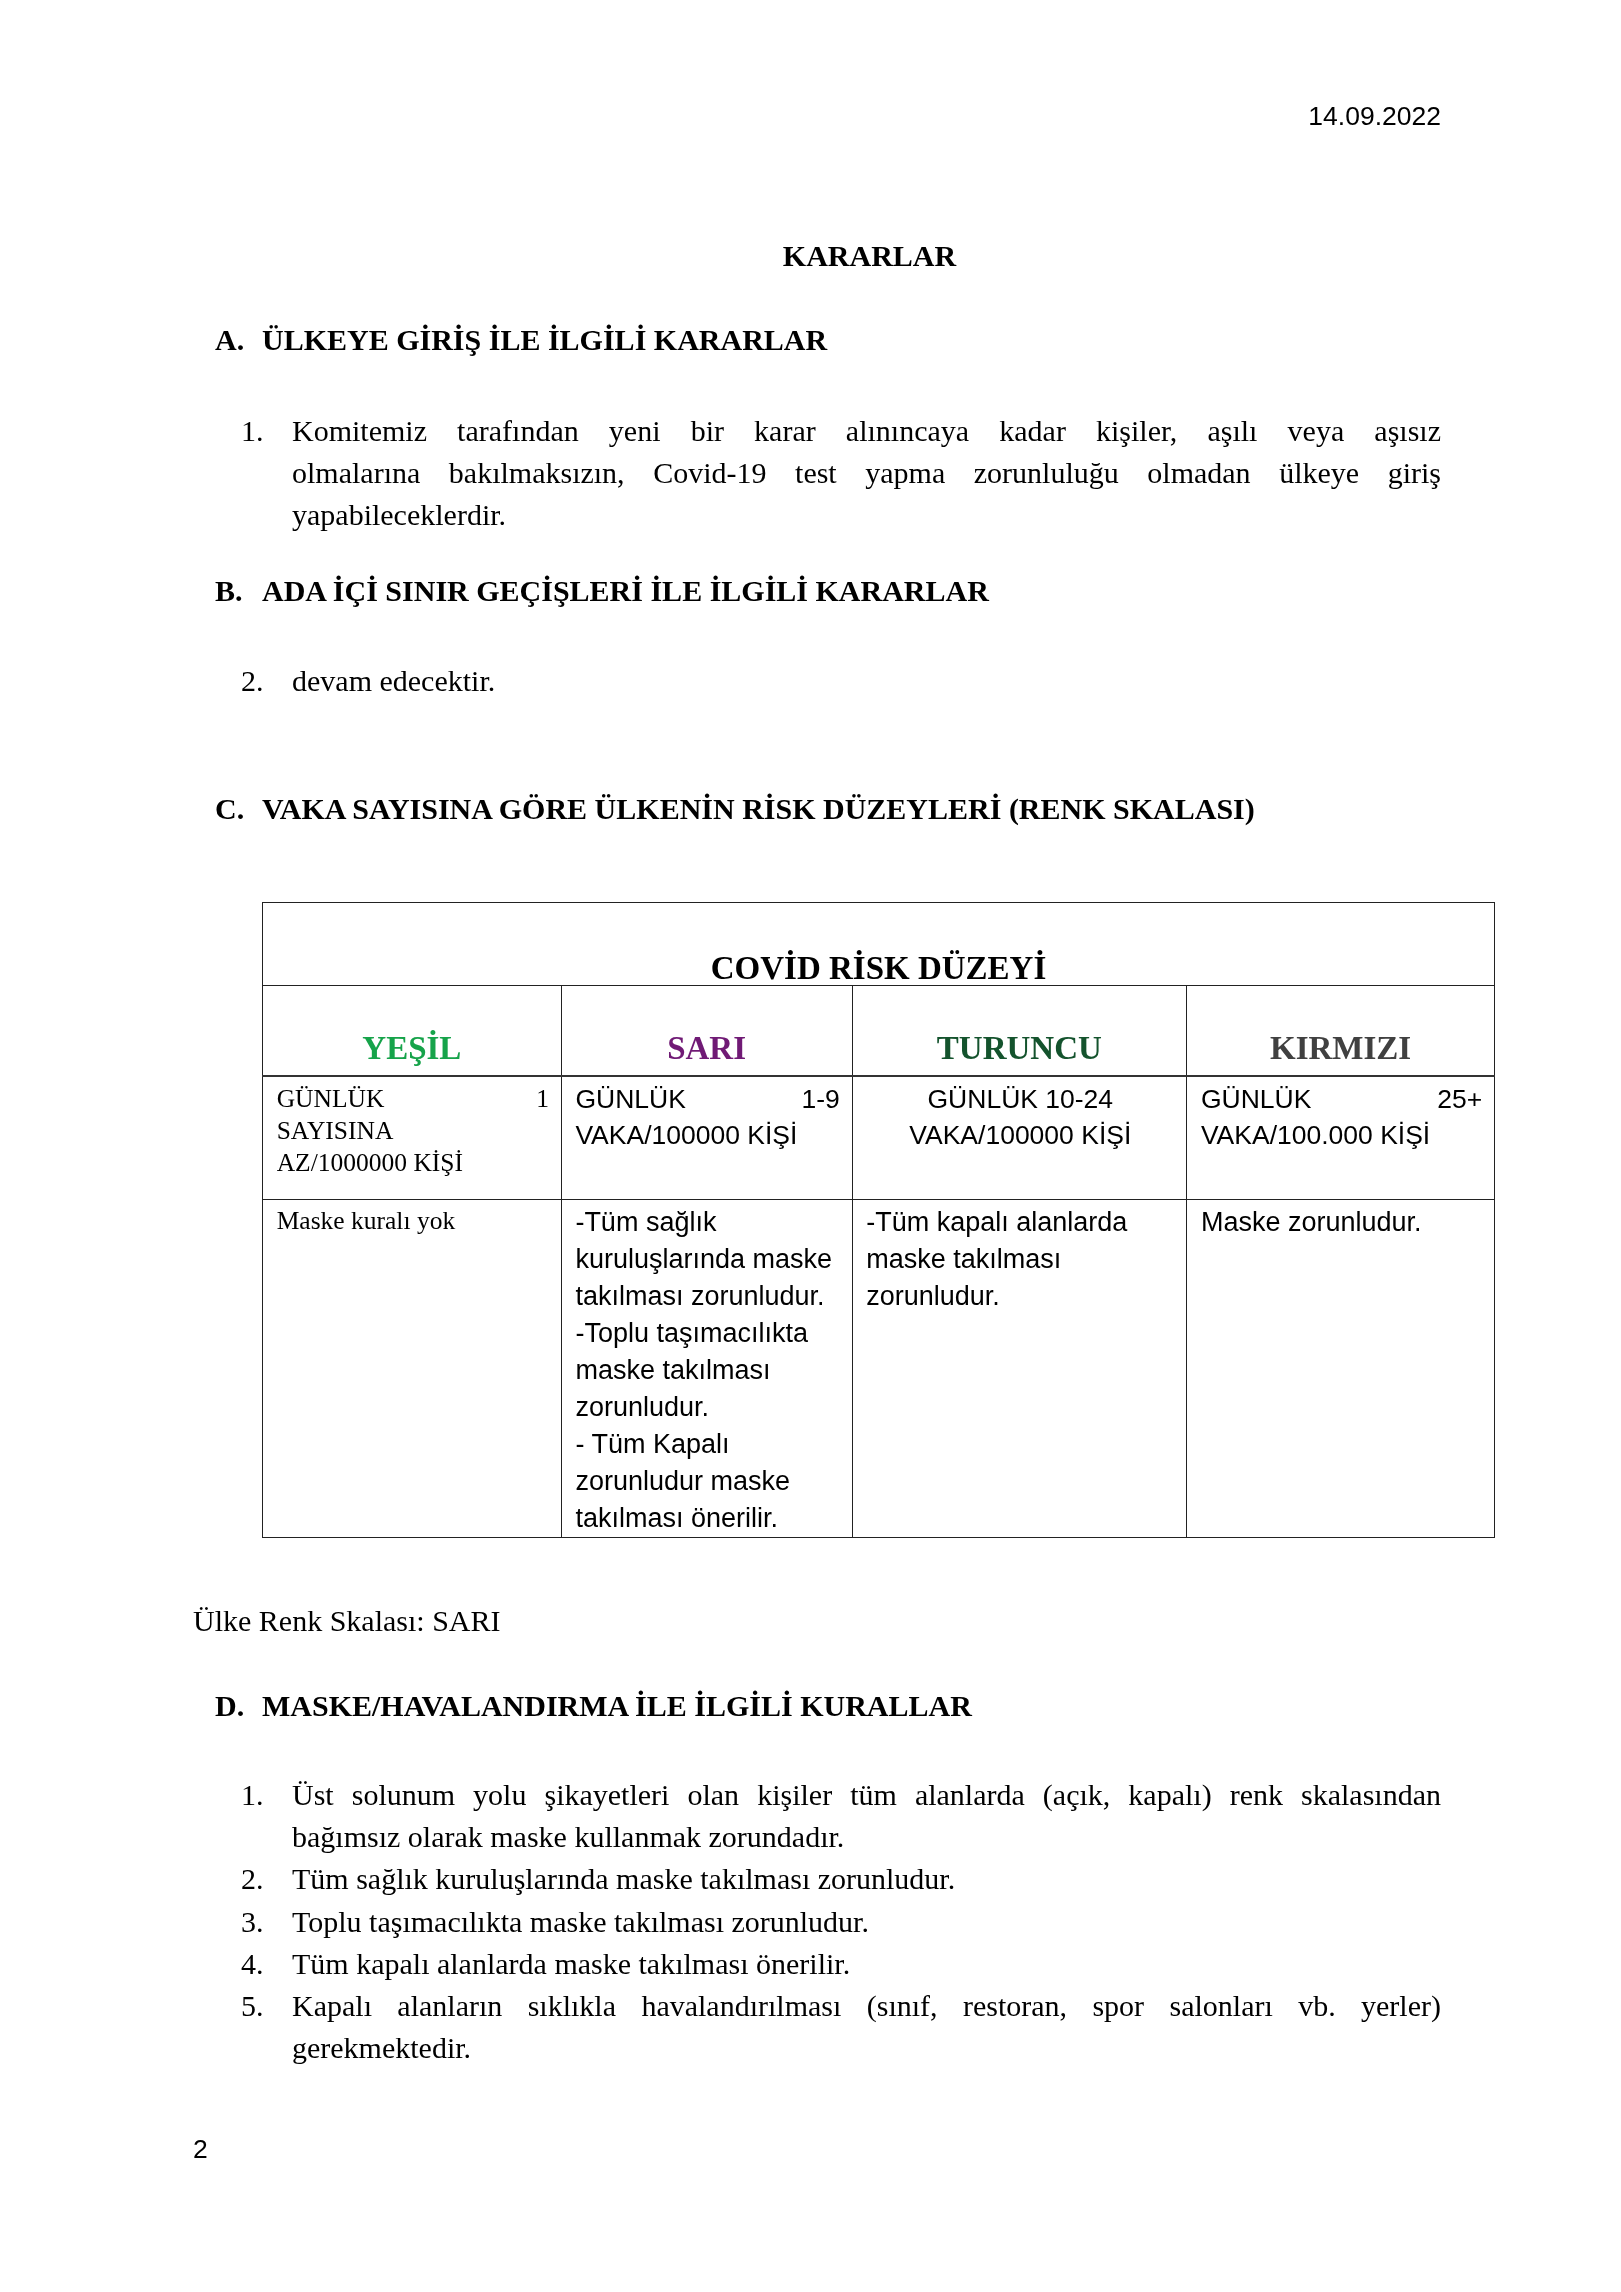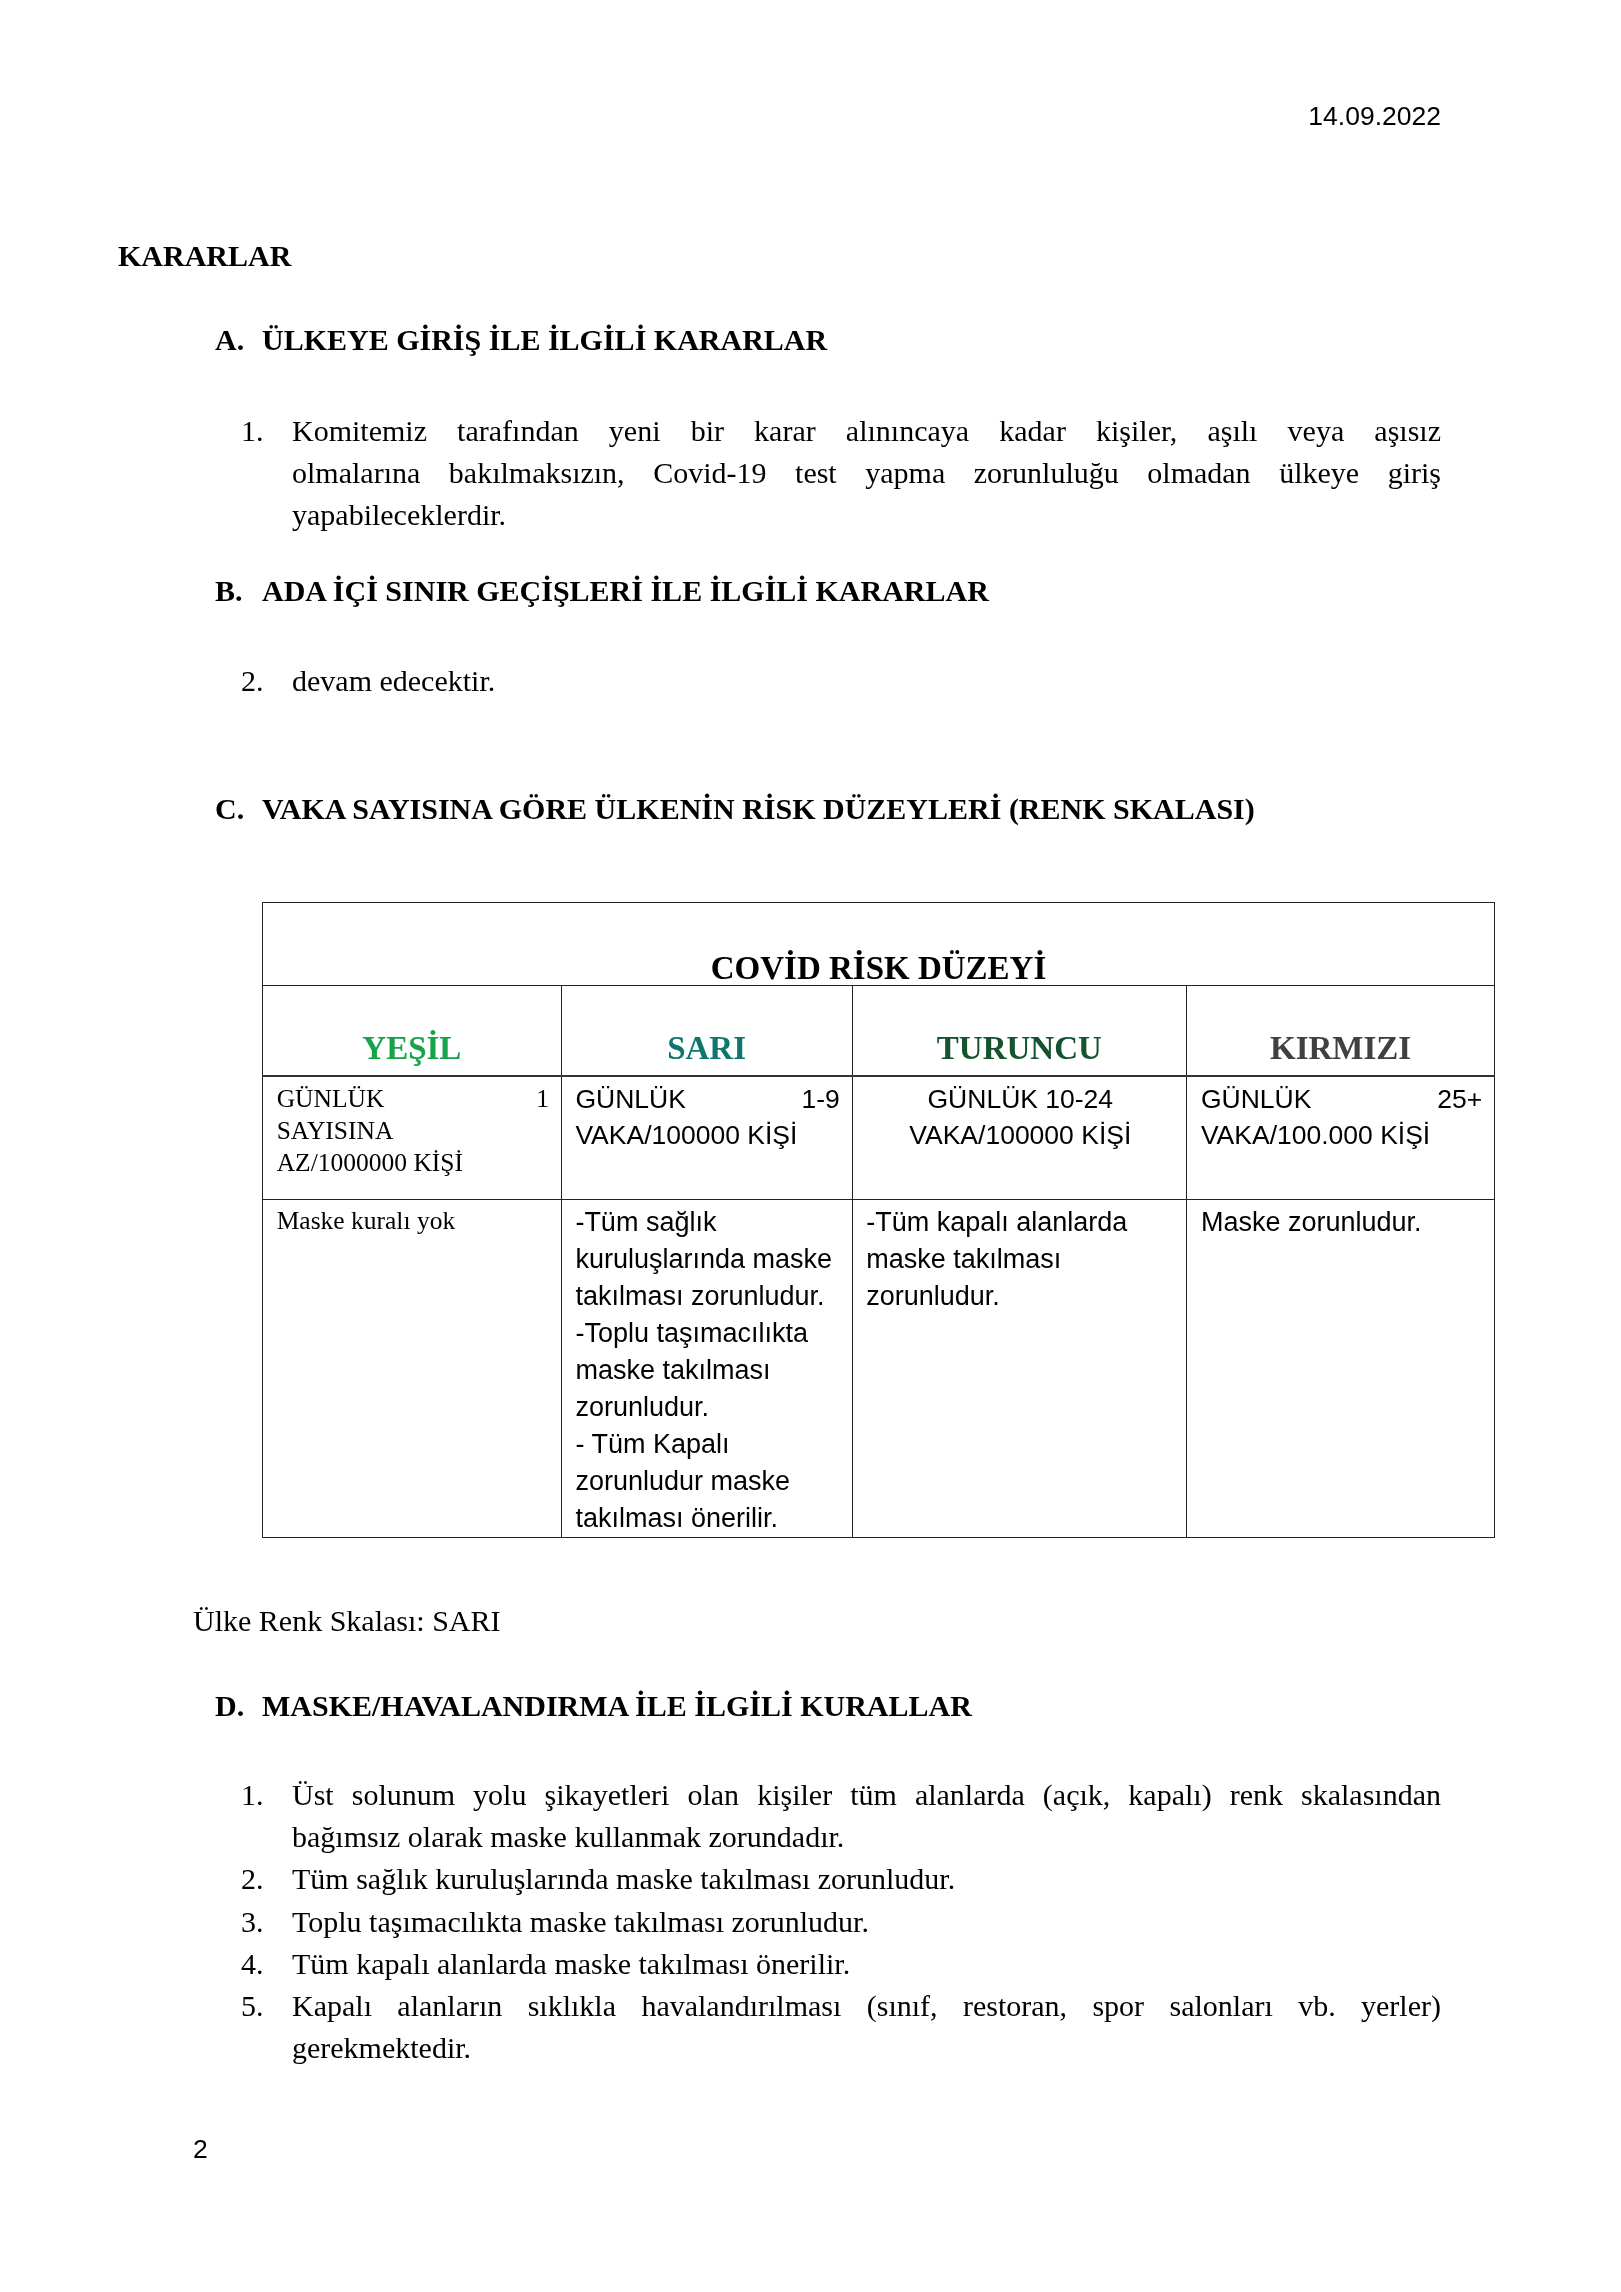--- a/index.html
+++ b/index.html
@@ -1,21 +1,21 @@
 <!DOCTYPE html>
 <html><head>
 <meta charset="utf-8">
 <style>
   html, body { margin: 0; padding: 0; background: #ffffff; }
   body { width: 1621px; height: 2293px; position: relative; overflow: hidden; color: #000; }
   .serif { font-family: "Liberation Serif", "DejaVu Serif", serif; }
   .sans { font-family: "Liberation Sans", "DejaVu Sans", sans-serif; }
 
   .date { position: absolute; top: 101px; left: 1294px; width: 147px; text-align: right; font-size: 26.5px; }
-  .doc-title { position: absolute; top: 239px; left: 0; width: 1621px; text-align: left; padding-left: 118px; box-sizing: border-box; font-weight: bold; font-size: 30px; }
+  .doc-title { position: absolute; top: 239px; left: 0; width: 1621px; text-align: center; padding-left: 118px; box-sizing: border-box; font-weight: bold; font-size: 30px; }
 
   .section-heading { position: absolute; left: 215px; font-weight: bold; font-size: 30px; white-space: nowrap; }
   .section-heading .letter { display: inline-block; width: 47px; }
 
   .num-item { position: absolute; left: 241px; width: 1200px; font-size: 30px; line-height: 42px; }
   .num-item .num { position: absolute; left: 0; top: 0; width: 49px; }
   .num-item .text { margin-left: 51px; text-align: justify; text-align-last: left; }
   .num-item .text.justify-last { text-align-last: justify; }
 
   
@@ -78,21 +78,21 @@
       <tr>
     <td colspan="4" class="risk-title-cell serif">
       <span class="risk-title">COVİD RİSK DÜZEYİ</span>
     </td>
   </tr>
   <tr>
     <td class="level-cell serif thick-bottom">
       <span class="level-label" style="color:#16a34a;">YEŞİL</span>
     </td>
     <td class="level-cell serif thick-bottom">
-      <span class="level-label" style="color:#0f766e;">SARI</span>
+      <span class="level-label" style="color:#701a75;">SARI</span>
     </td>
     <td class="level-cell serif thick-bottom">
       <span class="level-label" style="color:#14532d;">TURUNCU</span>
     </td>
     <td class="level-cell serif thick-bottom">
       <span class="level-label" style="color:#404040;">KIRMIZI</span>
     </td>
   </tr>
   <tr>
     <td class="rate-cell">

